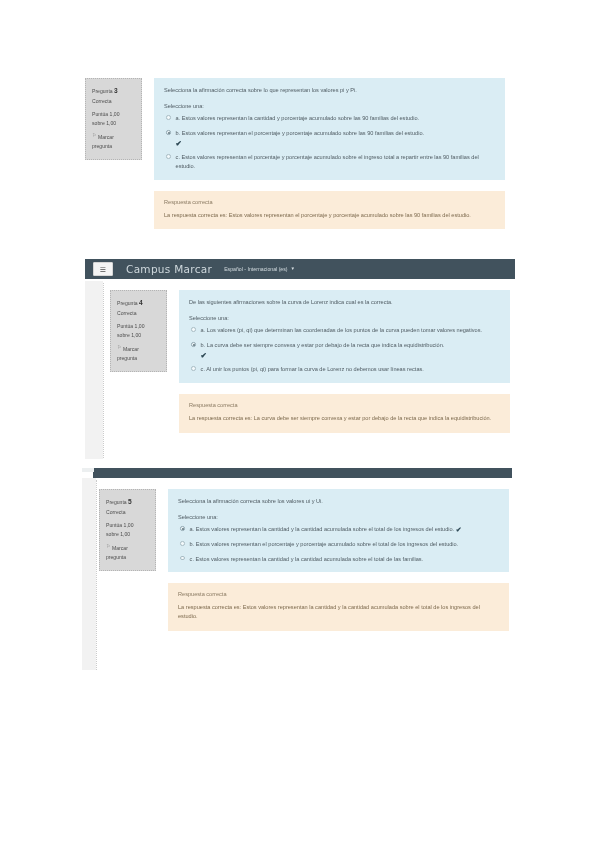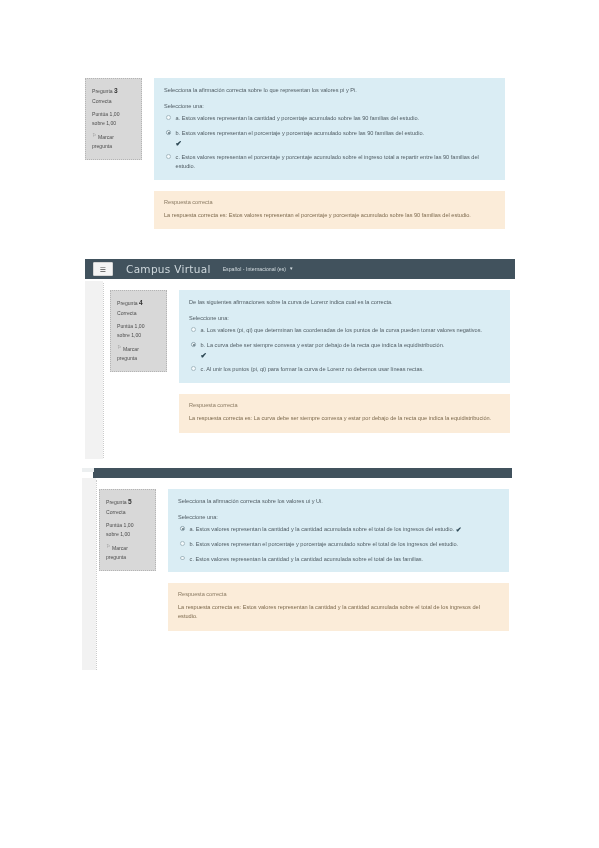--- a/index.html
+++ b/index.html
@@ -163,21 +163,21 @@
 </div>
 
 <div class="shell" style="left:85px;top:259px;width:430px;height:200px;"></div>
 <div class="gutter" style="left:85px;top:281px;width:18px;height:178px;"></div>
 <div class="vdivider" style="left:103px;top:283px;height:175px;"></div>
 
 <div class="navbar" style="left:85px;top:259px;width:430px;height:20px;">
   <div class="nav-burger">
     <span class="burger-glyph">☰</span>
   </div>
-  <div class="nav-brand">Campus Virtual</div>
+  <div class="nav-brand">Campus Marcar</div>
   <div class="nav-lang">
     <span>Español - Internacional (es)</span>
     <span class="caret">▼</span>
   </div>
 </div>
 
 <div class="q-block" style="left:110px;top:290px;width:400px;height:160px;">
   <div class="q-inner">
 
     <div class="q-info">

